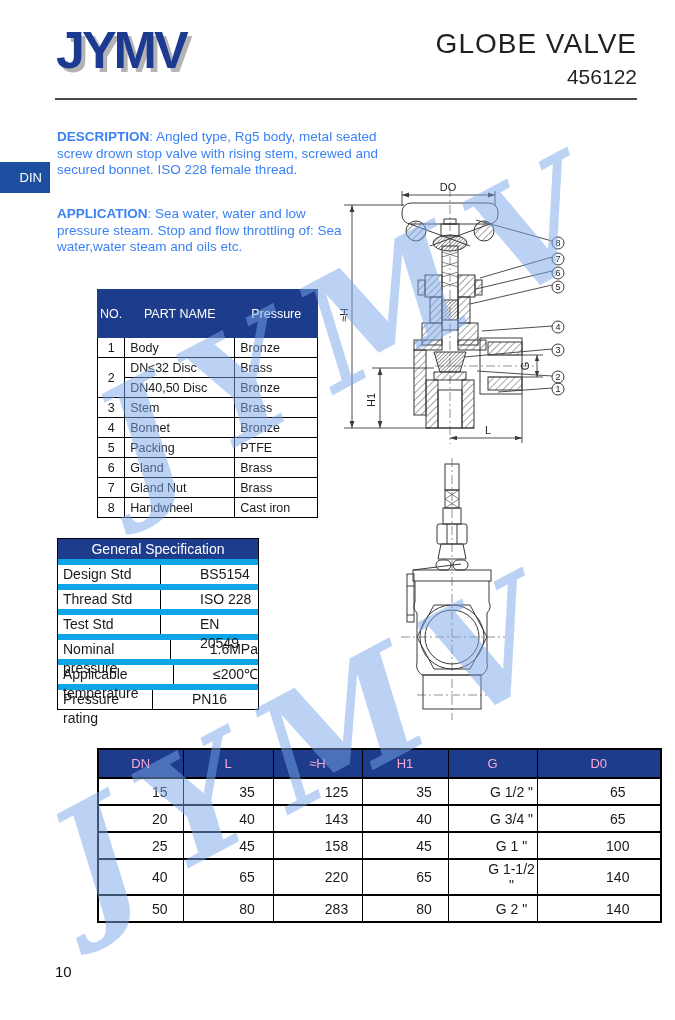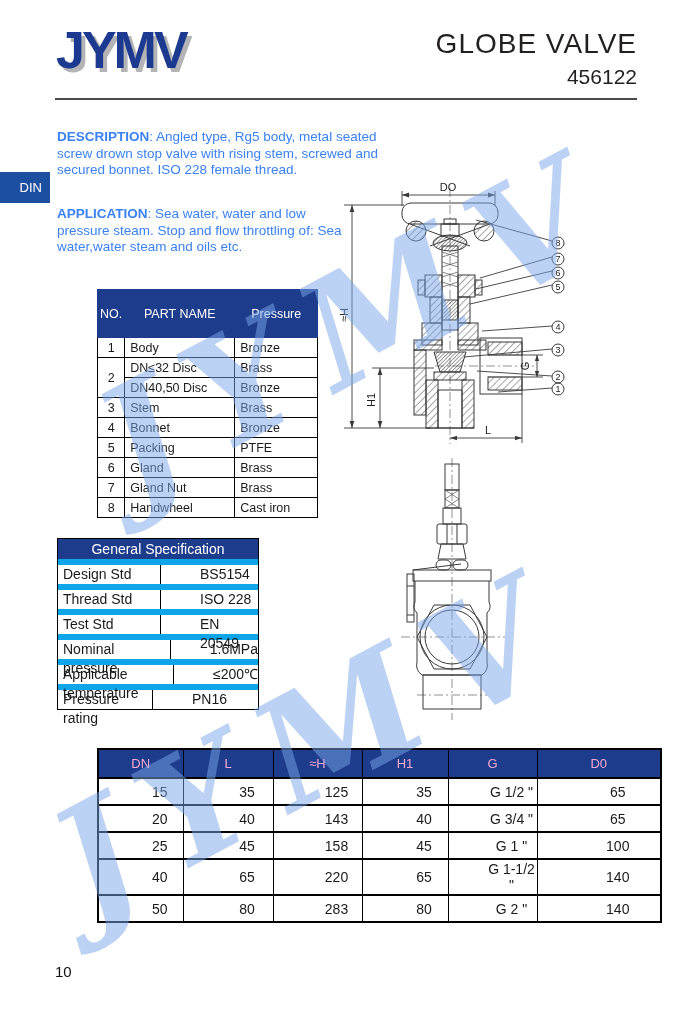--- a/index.html
+++ b/index.html
@@ -6,21 +6,21 @@
   .page{position:relative;width:675px;height:1020px;background:#ffffff;overflow:hidden;
         font-family:"Liberation Sans",sans-serif;color:#1a1a1a;}
   
   .logo{position:absolute;left:56px;top:24px;font-size:52px;font-weight:900;letter-spacing:-3px;
         color:#1c3a8f;text-shadow:4px 4px 0 #b4b4b6;line-height:1;}
   .title-block{position:absolute;right:38px;top:28px;text-align:right;}
   .doc-title{font-size:28px;letter-spacing:1px;color:#221f1f;}
   .part-number{font-size:21px;margin-top:5px;color:#221f1f;}
   .header-rule{position:absolute;left:55px;top:98px;width:582px;height:2px;background:#4a4a4a;}
   
-  .din-tab{position:absolute;left:0;top:172px;width:50px;height:31px;background:#1d4fa0;color:#fff;
+  .din-tab{position:absolute;left:0;top:162px;width:50px;height:31px;background:#1d4fa0;color:#fff;
            font-size:13px;line-height:31px;text-align:right;padding-right:8px;box-sizing:border-box;}
   
   .para{position:absolute;font-size:13.5px;line-height:16.5px;color:#3b82f6;}
   .desc{left:57px;top:129px;width:334px;}
   .appl{left:57px;top:206px;width:300px;}
   .para b{font-weight:bold;}
   
   table{border-collapse:collapse;margin-left:40px;}
   .parts{position:absolute;left:57px;top:289px;font-size:12.5px;}
   .parts th{background:#1e3c8c;color:#fff;font-weight:normal;height:21px;text-align:center;padding:13px 5px;}

